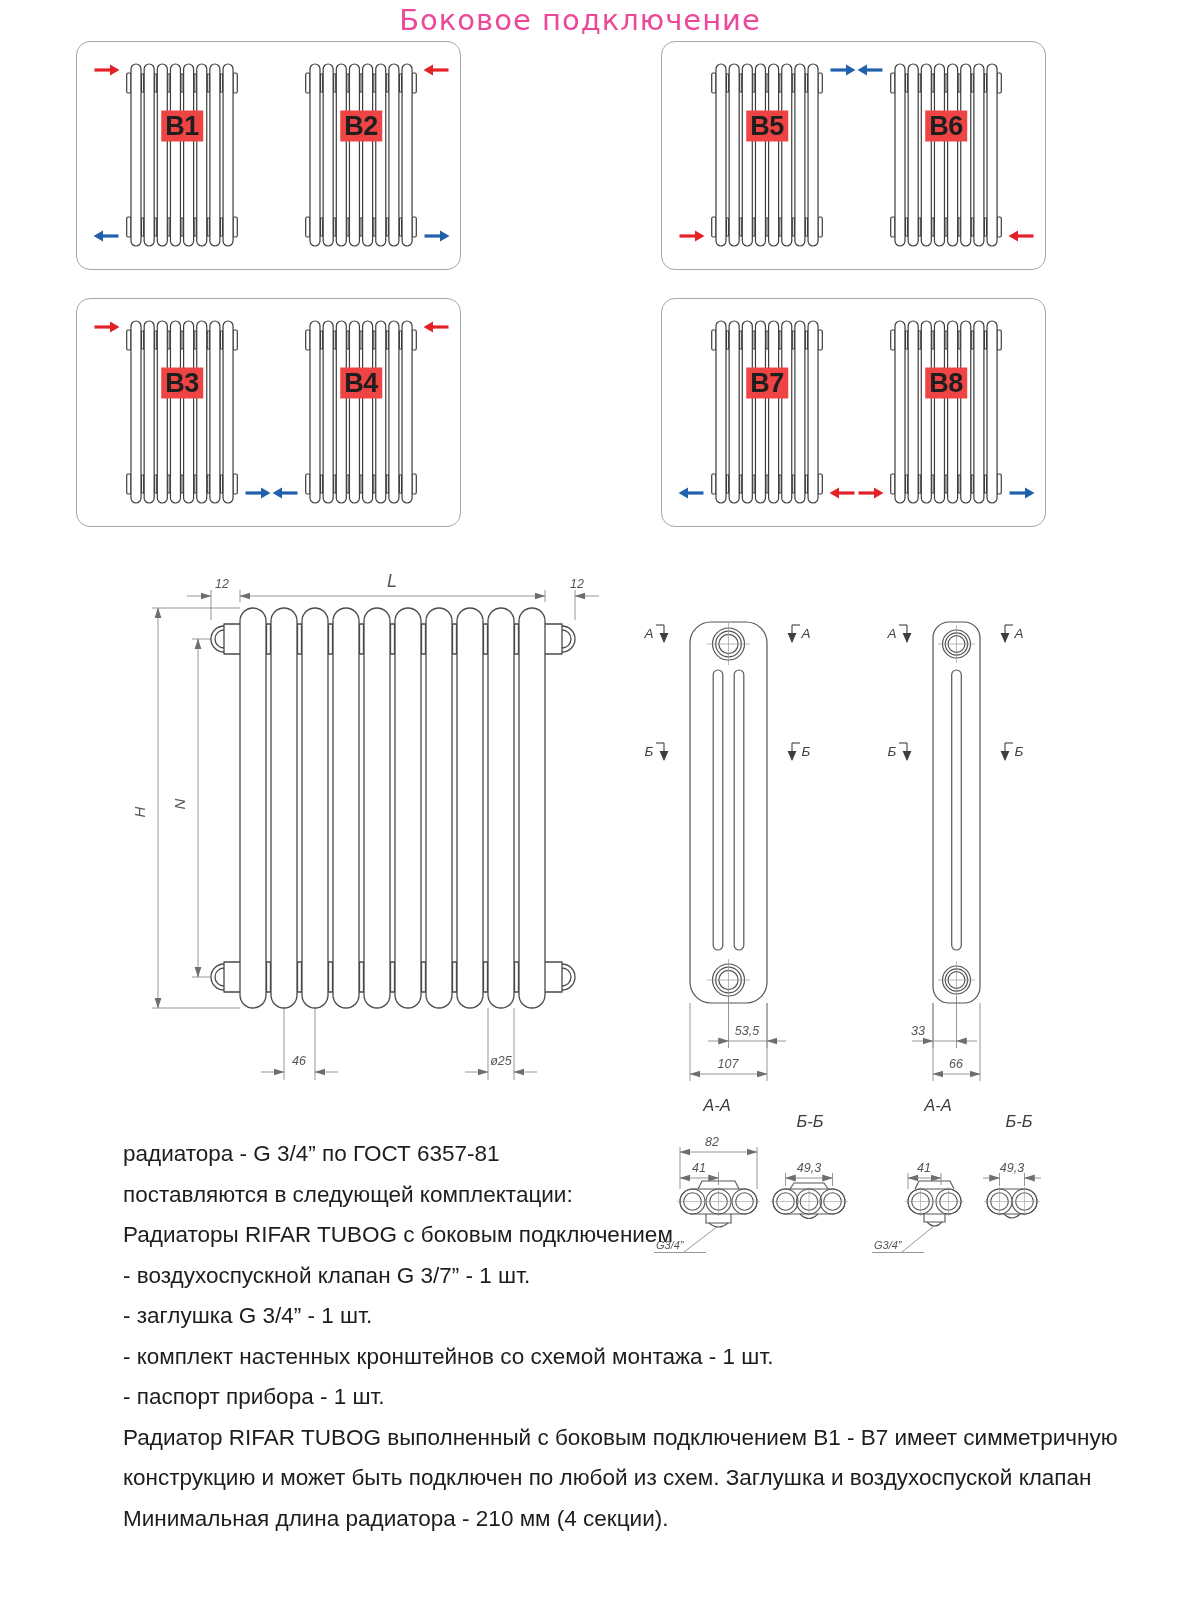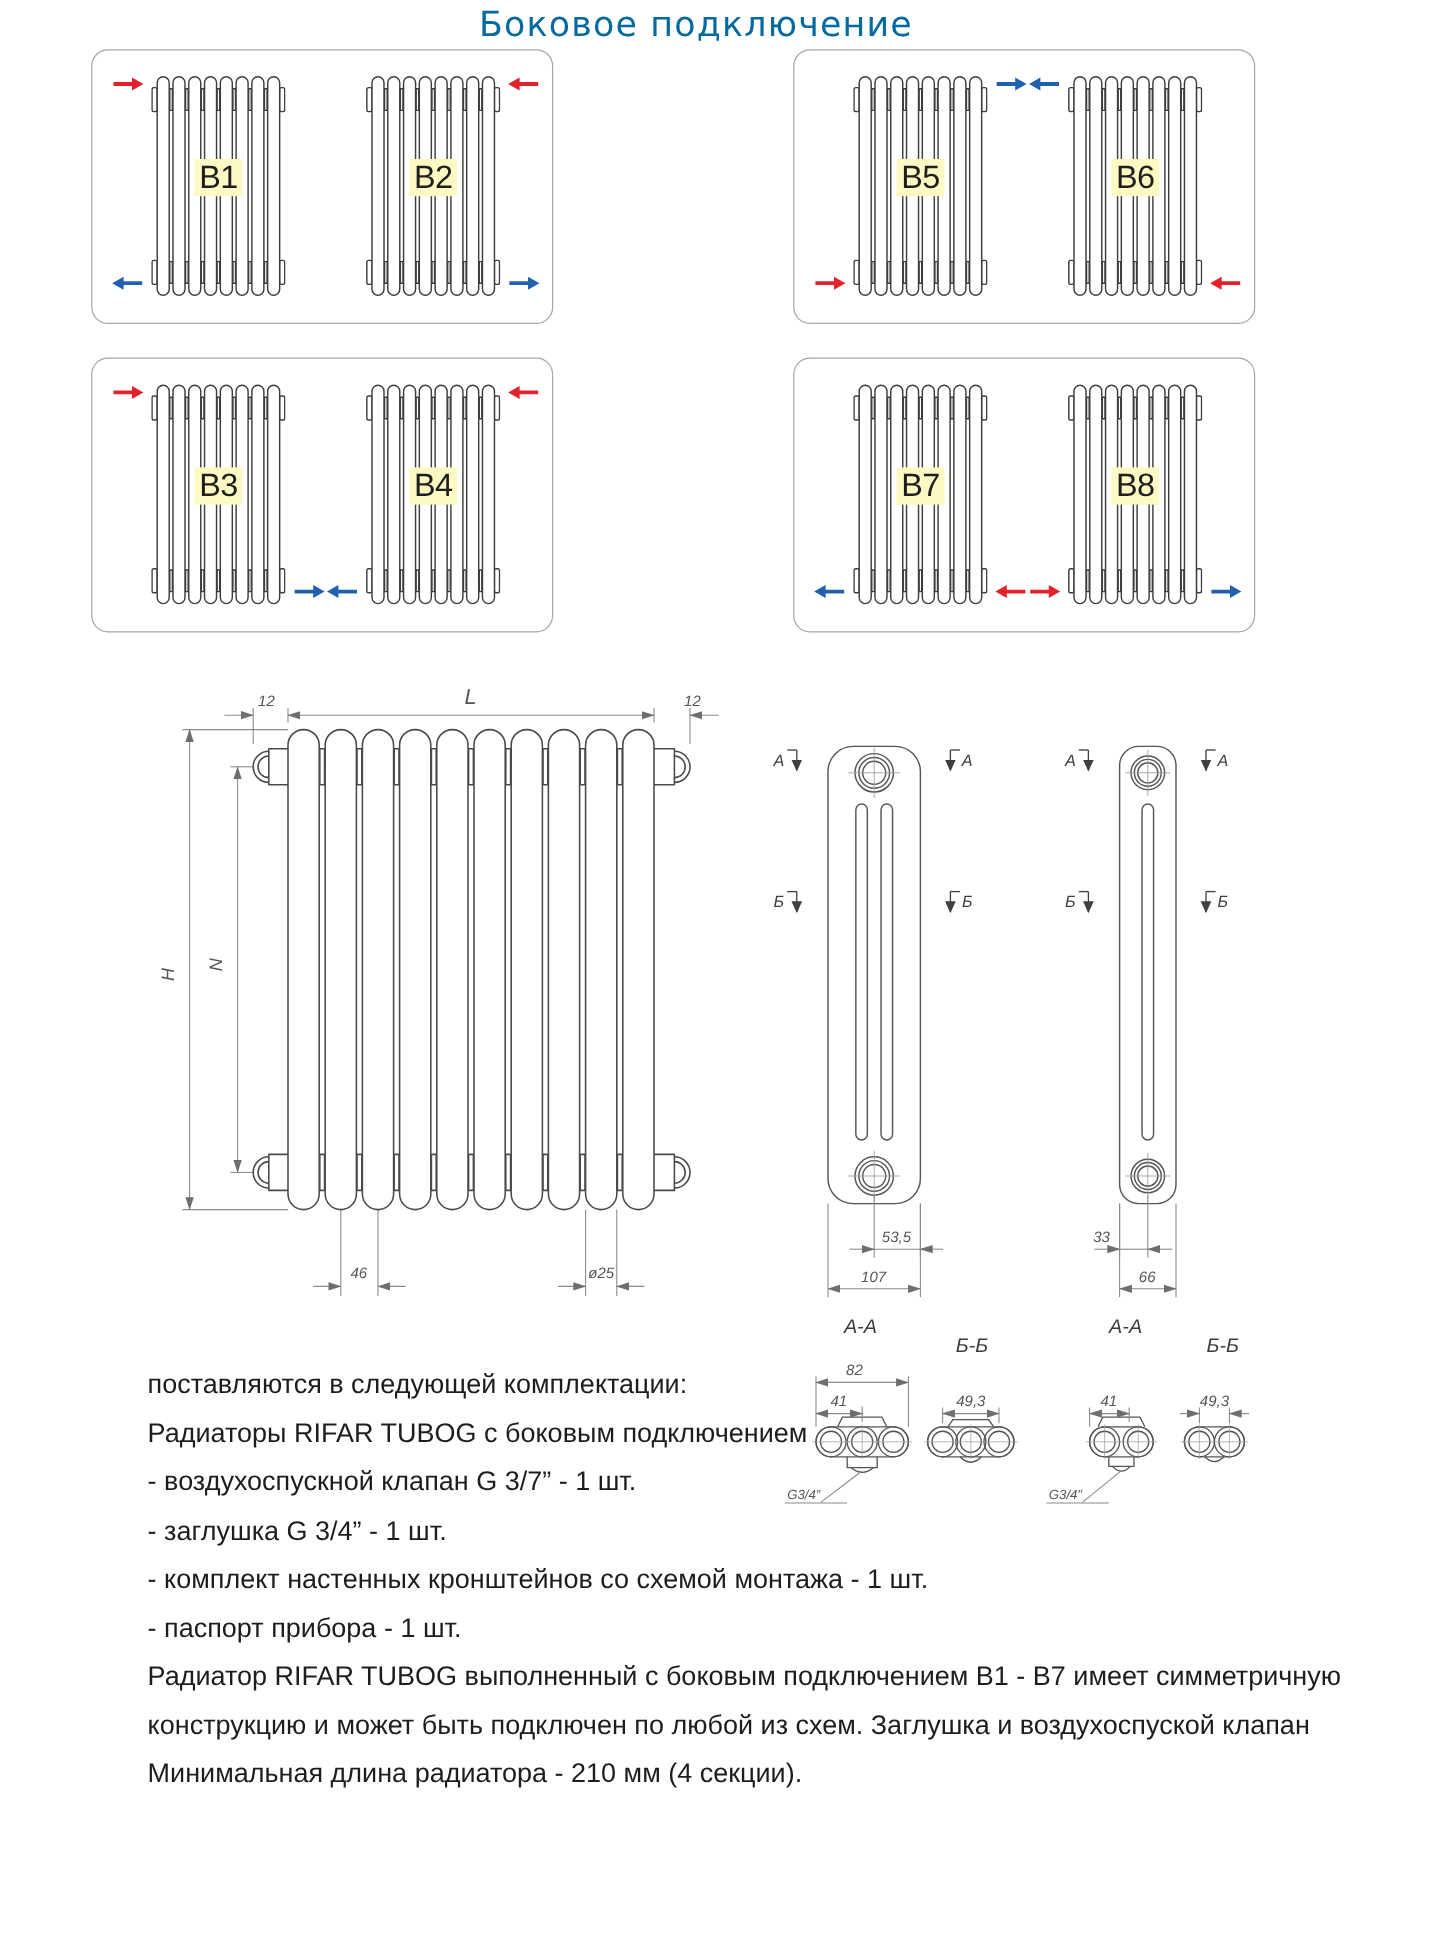--- a/index.html
+++ b/index.html
@@ -1,29 +1,29 @@
 <!DOCTYPE html>
 <html><head>
 <meta charset="utf-8">
 <style>
   html,body{margin:0;padding:0;background:#fff;}
   .page{position:relative;width:1200px;height:1615px;background:#fff;overflow:hidden;
         font-family:"Liberation Sans",sans-serif;}
   .title{position:absolute;left:0;top:3px;width:1160px;text-align:center;
          font-family:"DejaVu Sans",sans-serif;font-size:29px;letter-spacing:1px;
-         color:#0369a1;font-weight:400;}
+         color:#ec4899;font-weight:400;}
   .panel{position:absolute;width:383px;height:227px;border:1.6px solid #a6a6a6;
          border-radius:14px;background:#fff;}
   .p0{left:76px;top:41px;} .p1{left:661px;top:41px;}
   .p2{left:76px;top:298px;} .p3{left:661px;top:298px;}
   .figure{position:absolute;top:20px;width:112px;height:186px;}
   .f0{left:49px;} .f1{left:228px;}
   .figure svg.rad{position:absolute;left:0;top:0;width:112px;height:186px;}
-  .fig-label{position:absolute;left:50%;top:86px;transform:translate(-50%,-50%);
-             background:#fef9c3;padding:0 4px;font-size:27px;font-weight:400;
+  .fig-label{position:absolute;left:50%;top:64px;transform:translate(-50%,-50%);
+             background:#ef4444;padding:0 4px;font-size:27px;font-weight:700;
              letter-spacing:-0.5px;color:#1e1e1e;}
   .arrow{position:absolute;width:27px;height:14px;}
   .pos-tl{left:-33px;top:1px;} .pos-bl{left:-33px;top:167px;}
   .pos-tr{right:-33px;top:1px;} .pos-br{right:-33px;top:167px;}
   svg.tech{position:absolute;}
   svg text{font-family:"Liberation Sans",sans-serif;fill:#555;}
   text.dim{font-size:12.5px;font-style:italic;text-anchor:middle;}
   text.dimL{font-size:15px;font-style:italic;text-anchor:middle;}
   text.big{font-size:18px;font-style:italic;text-anchor:middle;}
   text.cut{font-size:13.5px;font-style:italic;text-anchor:middle;fill:#3f3f3f;}
@@ -632,20 +632,21 @@
     <text class="dim" x="92" y="586">82</text>
     <text class="dim" x="79" y="612">41</text>
     <text class="thread" x="36" y="689">G3/4”</text>
     <text class="dim" x="189" y="612">49,3</text>
     <text class="dim" x="304" y="612">41</text>
     <text class="thread" x="254" y="689">G3/4”</text>
     <text class="dim" x="392" y="612">49,3</text>
   </svg>
 
   <div class="notes">
+    <p>радиатора - G 3/4” по ГОСТ 6357-81</p>
     <p>поставляются в следующей комплектации:</p>
     <p>Радиаторы RIFAR TUBOG с боковым подключением</p>
     <p>- воздухоспускной клапан G 3/7” - 1 шт.</p>
     <p>- заглушка G 3/4” - 1 шт.</p>
     <p>- комплект настенных кронштейнов со схемой монтажа - 1 шт.</p>
     <p>- паспорт прибора - 1 шт.</p>
     <p>Радиатор RIFAR TUBOG выполненный с боковым подключением B1 - B7 имеет симметричную</p>
     <p>конструкцию и может быть подключен по любой из схем. Заглушка и воздухоспуской клапан</p>
     <p>Минимальная длина радиатора - 210 мм (4 секции).</p>
   </div>

